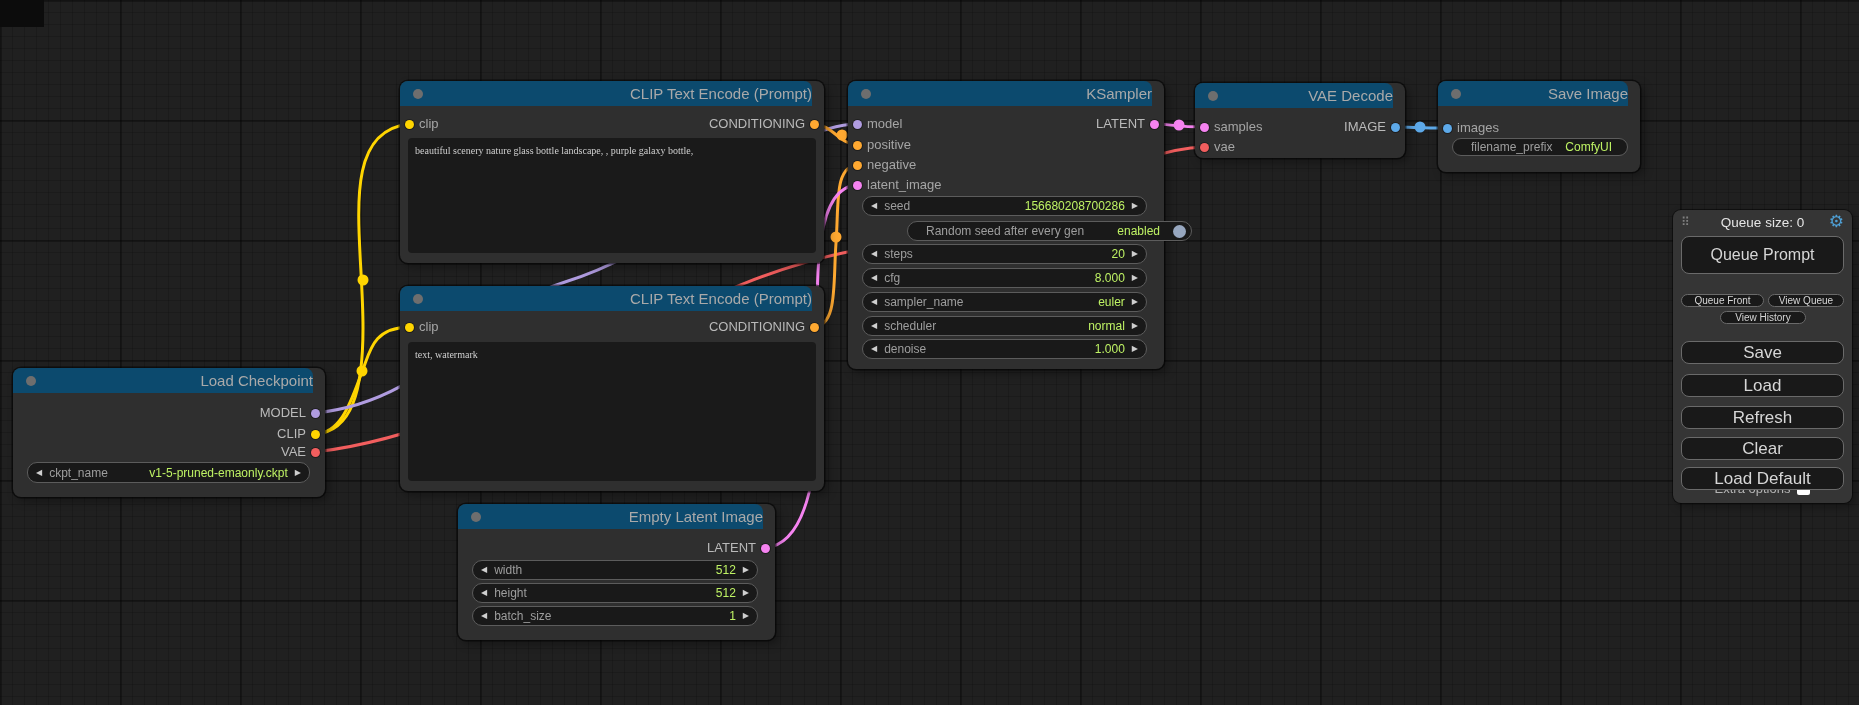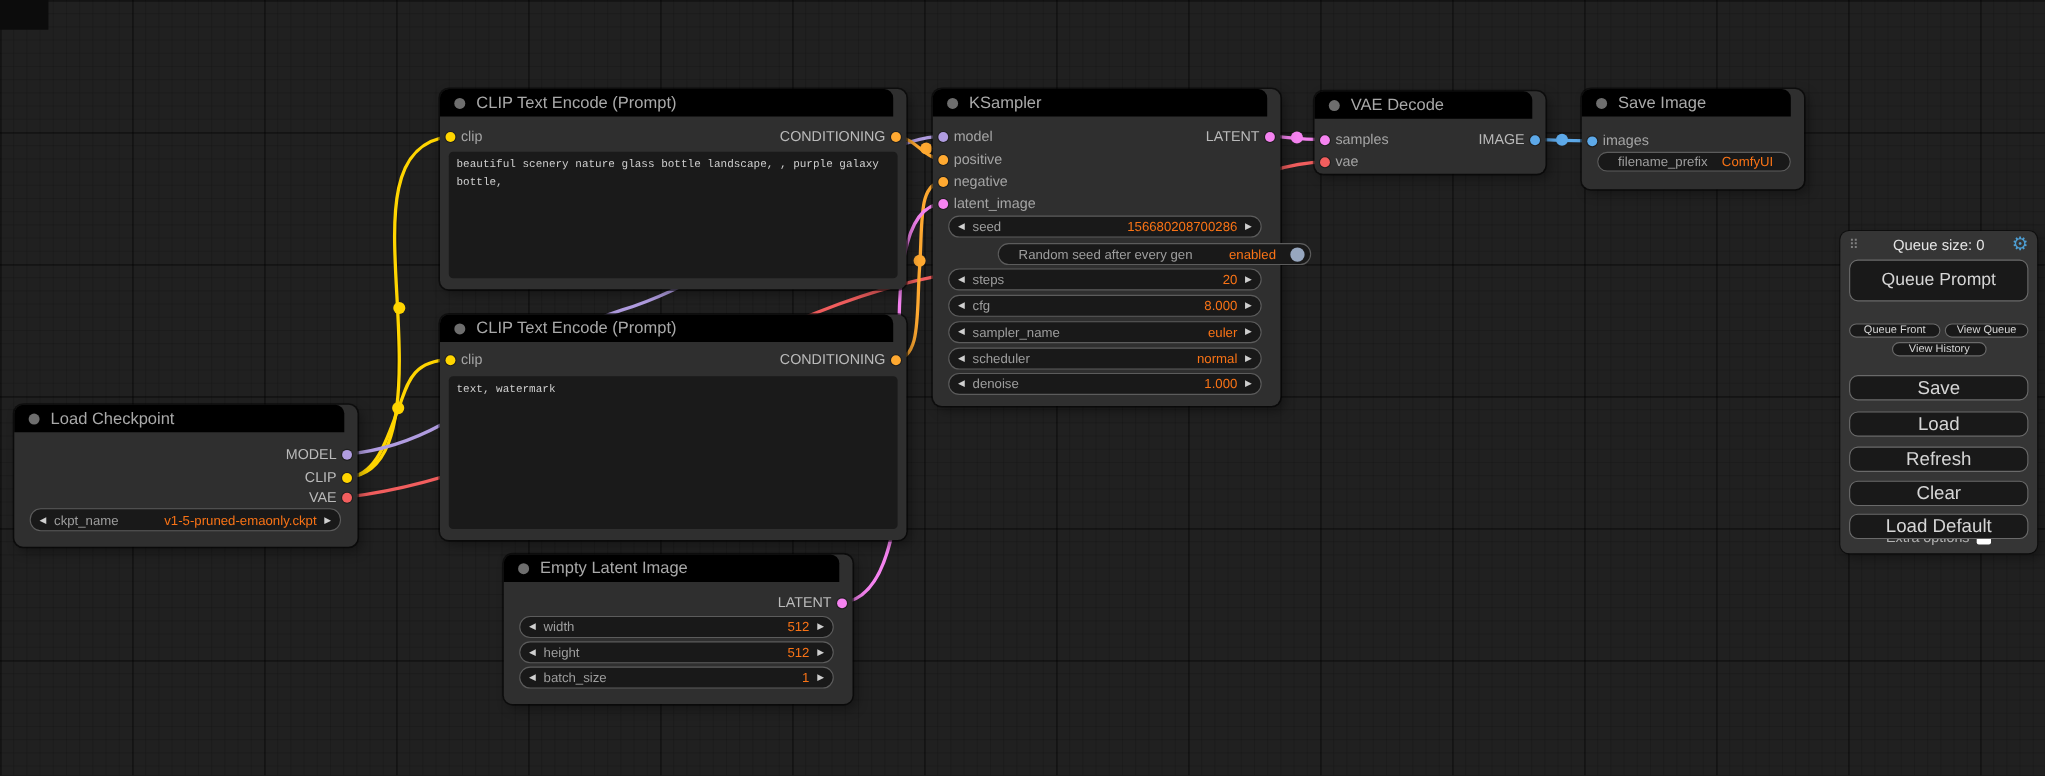--- a/index.html
+++ b/index.html
@@ -12,38 +12,38 @@
       linear-gradient(to bottom, rgba(0,0,0,.30) 2px, transparent 2px),
       linear-gradient(to right, rgba(0,0,0,.14) 1px, transparent 1px),
       linear-gradient(to bottom, rgba(0,0,0,.14) 1px, transparent 1px);
     background-size:120px 120px,120px 120px,12px 12px,12px 12px;
   }
   #wires{position:absolute;left:0;top:0;width:1859px;height:705px;z-index:1;}
   .corner{position:absolute;left:0;top:0;width:44px;height:27px;background:#0c0c0c;z-index:0;}
 
   .node{position:absolute;background:#2f2f2f;border-radius:8px;z-index:2;
         box-shadow:0 0 0 1.5px rgba(0,0,0,.55), 4px 4px 10px rgba(0,0,0,.35);}
-  .ntitle{position:absolute;left:0;right:12px;top:0;height:25px;background:#000000;
+  .ntitle{position:absolute;left:0;right:12px;top:0;height:25px;background:#0c4a6e;
           border-radius:8px 8px 0 0;display:flex;align-items:center;
-          color:#a9a9a9;font-size:15px;white-space:nowrap;}
+          color:#a9a9a9;font-size:15px;white-space:nowrap;justify-content:space-between;}
   .tdot{width:10px;height:10px;border-radius:50%;margin:0 10px 0 13px;flex:none;background:#6e6e6e;}
   .port{position:absolute;width:9px;height:9px;border-radius:50%;z-index:3;box-shadow:0 0 0 1px rgba(0,0,0,.35);}
   .in{left:5px;} .out{right:5px;}
   .slotlbl{position:absolute;font-size:13px;line-height:16px;color:#a5a5a5;white-space:nowrap;}
   .outlbl{color:#bababa;}
   .ptext{position:absolute;background:#1a1a1a;border-radius:4px;color:#cfcfcf;
-         font-family:Liberation Mono, monospace;font-size:10px;line-height:16px;
+         font-family:Liberation Serif, serif;font-size:10px;line-height:16px;
          padding:5px 7px;box-sizing:border-box;white-space:pre-wrap;overflow:hidden;}
   .widget{position:absolute;height:20px;box-sizing:border-box;border:1px solid #5c5c5c;
           border-radius:10px;background:#191919;display:flex;align-items:center;
           padding:0 8px;font-size:12px;color:#9e9e9e;white-space:nowrap;}
   .arrow{font-size:8px;color:#cfcfcf;flex:none;line-height:1;}
   .wlabel{margin-left:7px;}
   .wlabel.noarr{margin-left:10px;}
-  .wvalue{margin-left:auto;margin-right:7px;color:#f97316;}
+  .wvalue{margin-left:auto;margin-right:7px;color:#bef264;}
   .toggledot{width:13px;height:13px;border-radius:50%;flex:none;margin-right:-3px;margin-left:6px;}
 
   #queue-panel{position:absolute;left:1673px;top:210px;width:179px;height:293px;
                background:#353535;border-radius:8px;z-index:4;
                box-shadow:0 0 0 1px rgba(0,0,0,.5), 4px 4px 10px rgba(0,0,0,.35);}
   .qhead{position:absolute;left:0;top:5px;width:100%;text-align:center;color:#e5e5e5;font-size:13.5px;}
   .qhandle{position:absolute;left:8px;top:5px;color:#808080;font-size:12px;letter-spacing:-1px;cursor:grab;}
   .qgear{position:absolute;right:8px;top:2px;font-size:17px;line-height:20px;}
   .qbtn{position:absolute;box-sizing:border-box;background:#191919;border:1px solid #6a6a6a;
         color:#d6d6d6;display:flex;align-items:center;justify-content:center;cursor:pointer;}

